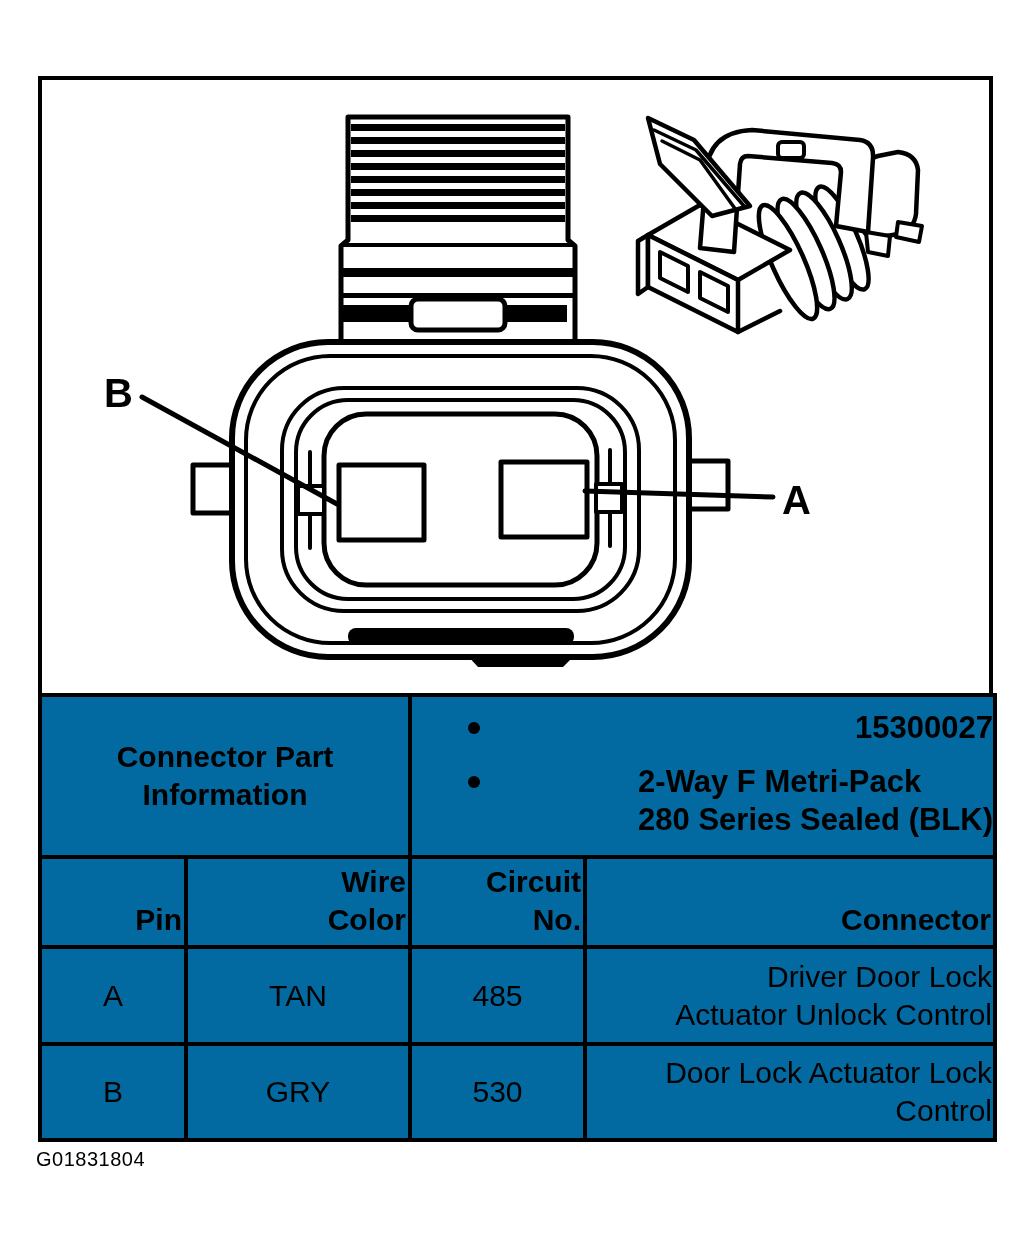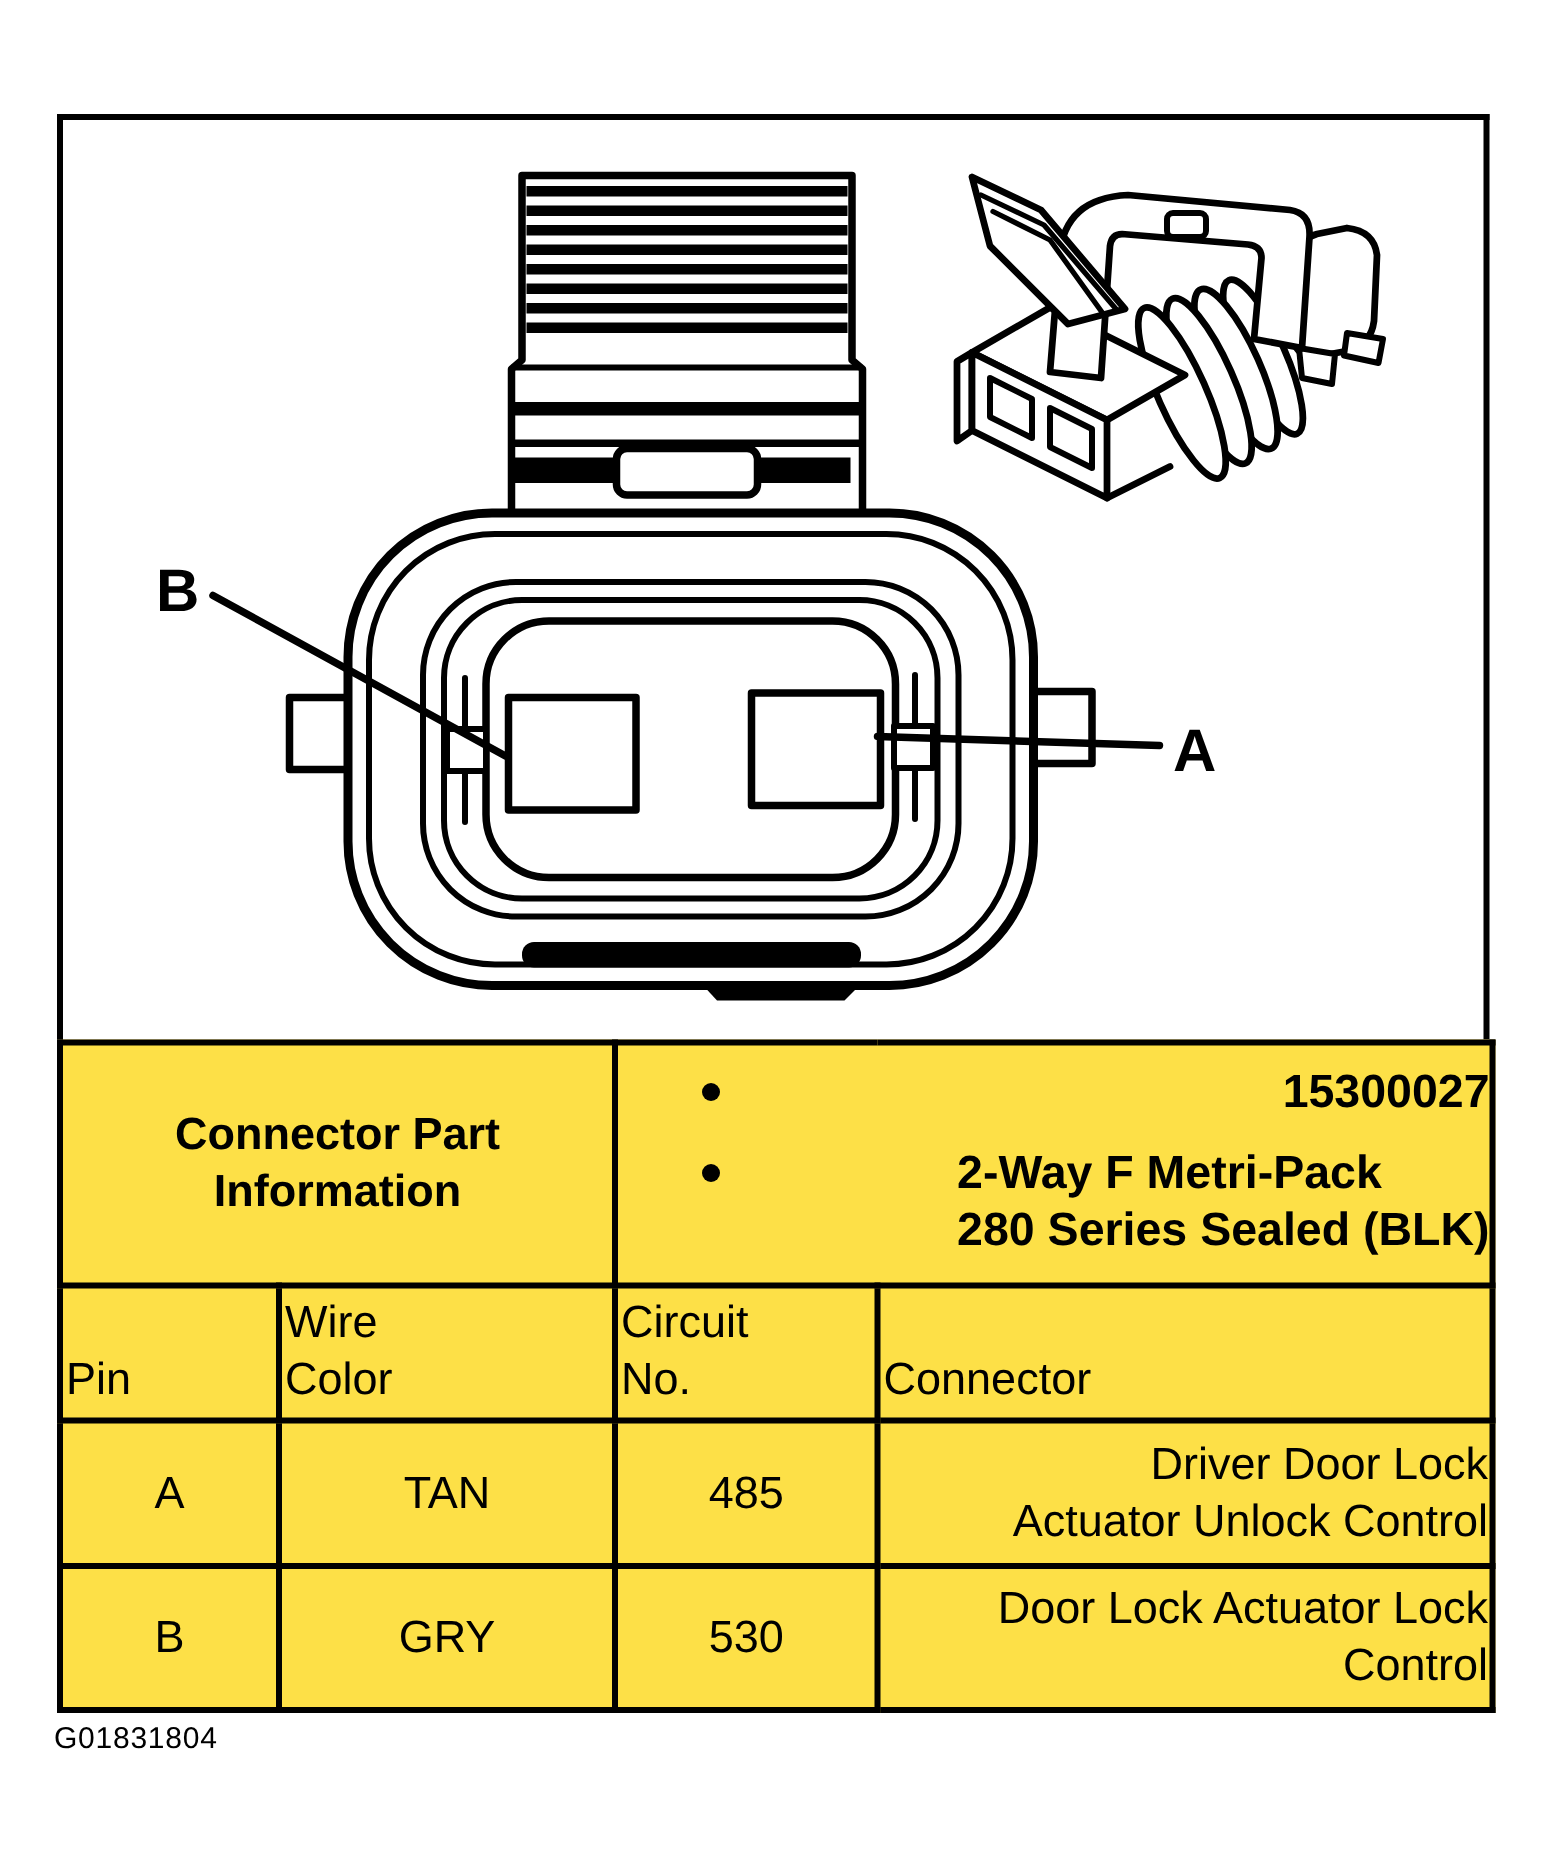--- a/index.html
+++ b/index.html
@@ -7,39 +7,39 @@
     position:relative;width:1032px;height:1247px;background:#fff;overflow:hidden;
     font-family:"Liberation Sans","DejaVu Sans",sans-serif;color:#000;
   }
   .diagram-box{
     position:absolute;left:38px;top:76px;width:947px;height:613px;
     border:4px solid #000;border-bottom:none;background:#fff;
   }
   .diagram-box svg{display:block;}
   table.conn-table{
     position:absolute;left:38px;top:693px;width:955px;
-    border-collapse:collapse;table-layout:fixed;background:#fde047;
+    border-collapse:collapse;table-layout:fixed;background:#0369a1;
   }
   table.conn-table td, table.conn-table th{
     border:4px solid #000;font-size:30px;line-height:38px;overflow:hidden;
   }
   .part-info-label{
     text-align:center;vertical-align:middle;font-weight:bold;font-size:31px;
     white-space:pre-line;
   }
   .part-info-items{vertical-align:top;padding:12px 0 0 56px;}
   .bullet-item{display:flex;margin-bottom:16px;font-weight:bold;font-size:31px;line-height:38px;justify-content:space-between;}
   .bullet-dot{
     flex:0 0 auto;width:12px;height:12px;border-radius:50%;background:#000;
     margin:13px 22px 0 0;
   }
   .bullet-text{white-space:pre-line;}
   th.col-head{
-    text-align:left;vertical-align:bottom;padding:0 2px 6px 2px;
-    font-weight:normal;white-space:pre-line;
+    text-align:right;vertical-align:bottom;padding:0 2px 6px 2px;
+    font-weight:bold;white-space:pre-line;
   }
   td.val-cell{text-align:center;vertical-align:middle;}
   td.func-cell{
     text-align:right;vertical-align:middle;padding-left:10px;white-space:pre-line;
   }
   .figure-id{
     position:absolute;left:36px;top:1148px;font-size:20px;font-weight:normal;
     letter-spacing:0.5px;
   }
 </style>

